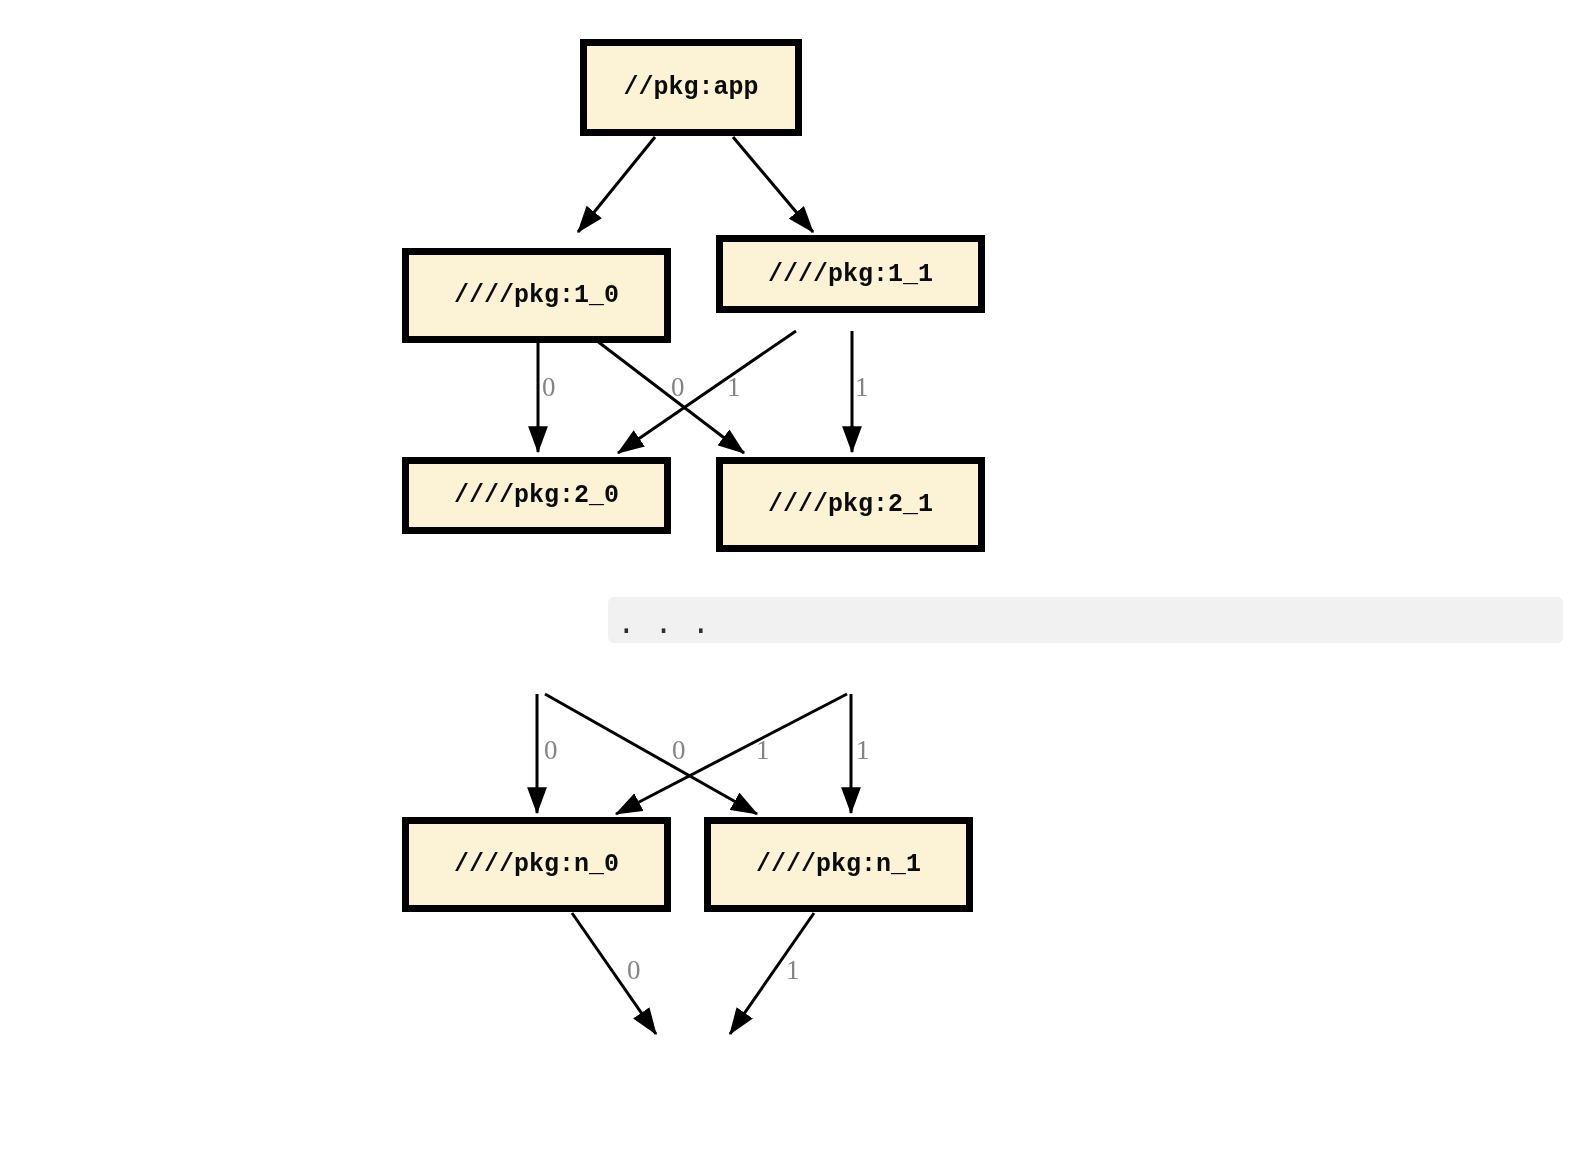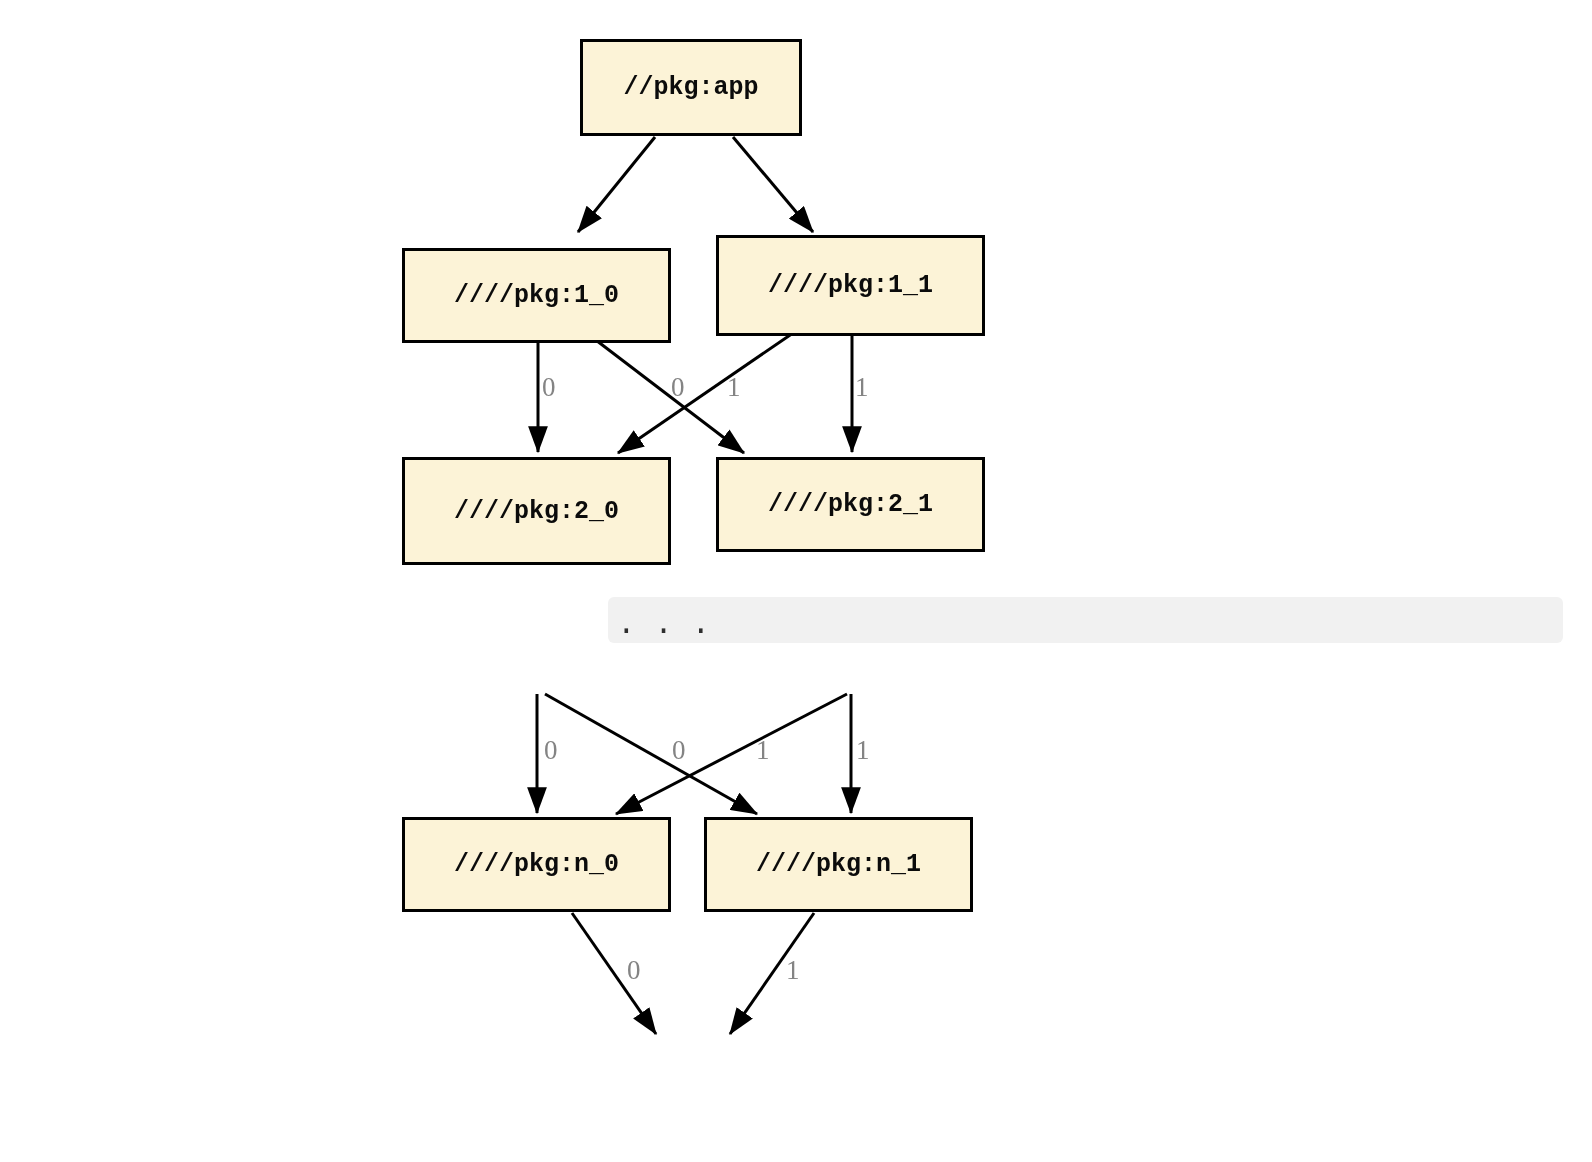--- a/index.html
+++ b/index.html
@@ -19,21 +19,21 @@
     position: absolute;
     left: 0; top: 0;
     width: 1592px;
     height: 1162px;
     pointer-events: none;
   }
   .node {
     position: absolute;
     box-sizing: border-box;
     background: #fcf3d7;
-    border: 3px solid #000000;
+    border: 7px solid #000000;
     display: flex;
     align-items: center;
     justify-content: center;
     font-family: "Liberation Mono", "DejaVu Sans Mono", monospace;
     font-weight: bold;
     font-size: 25px;
     color: #0b0b0b;
     letter-spacing: 0px;
     white-space: pre;
   }
@@ -88,23 +88,23 @@
     <line x1="847" y1="694" x2="616" y2="814" stroke="#000" stroke-width="3" marker-end="url(#arrow)"></line>
     <line x1="851" y1="694" x2="851" y2="813" stroke="#000" stroke-width="3" marker-end="url(#arrow)"></line>
 
     <line x1="572" y1="913" x2="656" y2="1034" stroke="#000" stroke-width="3" marker-end="url(#arrow)"></line>
     <line x1="814" y1="913" x2="730" y2="1034" stroke="#000" stroke-width="3" marker-end="url(#arrow)"></line>
   </svg>
 
   <div class="node" style="left:580px; top:39px; width:222px; height:97px">//pkg:app</div>
 
   <div class="node" style="left:402px; top:248px; width:269px; height:95px">////pkg:1_0</div>
-  <div class="node" style="left:716px; top:235px; width:269px; height:101px">////pkg:1_1</div>
+  <div class="node" style="left:716px; top:235px; width:269px; height:78px">////pkg:1_1</div>
 
-  <div class="node" style="left:402px; top:457px; width:269px; height:108px">////pkg:2_0</div>
+  <div class="node" style="left:402px; top:457px; width:269px; height:77px">////pkg:2_0</div>
   <div class="node" style="left:716px; top:457px; width:269px; height:95px">////pkg:2_1</div>
 
   <div class="ellipsis-band">. . .</div>
 
   <div class="node" style="left:402px; top:817px; width:269px; height:95px">////pkg:n_0</div>
   <div class="node" style="left:704px; top:817px; width:269px; height:95px">////pkg:n_1</div>
 
 
   <span class="edge-label" style="left:542px; top:374px">0</span>
   <span class="edge-label" style="left:671px; top:374px">0</span>

